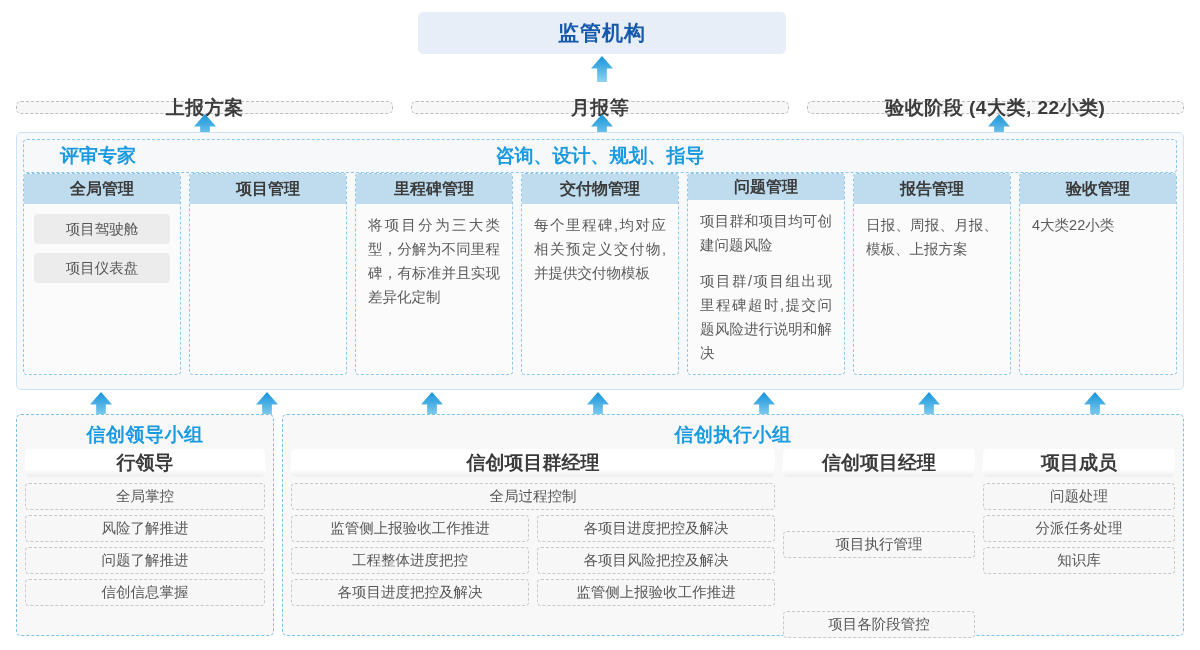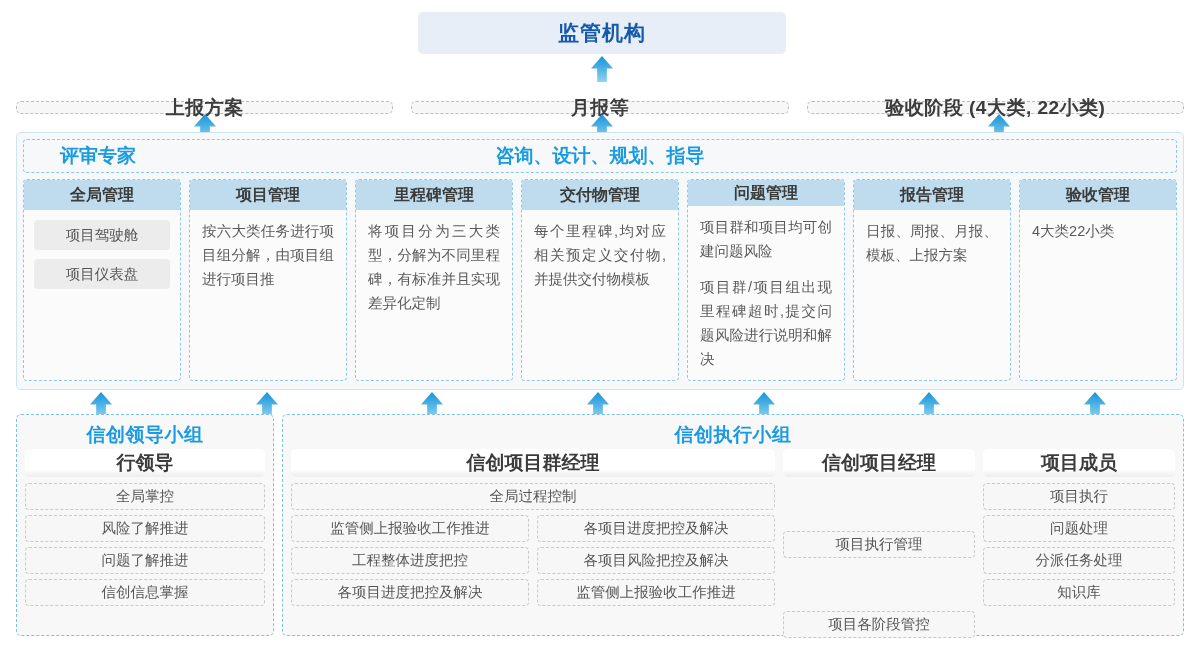--- a/index.html
+++ b/index.html
@@ -110,21 +110,20 @@
     right: 0;
     text-align: center;
     font-size: 19px;
     font-weight: bold;
     color: #1a9ae0;
   }
 
   .cards {
     display: flex;
     gap: 8px;
-    margin-top: 6px;
     height: 202px;
   }
   .card {
     flex: 1;
     border: 1px dashed #8fc7ea;
     border-radius: 4px;
     background: #fbfbfb;
     display: flex;
     flex-direction: column;
     overflow: hidden;
@@ -269,23 +268,20 @@
       <div class="card">
         <div class="card-head">全局管理</div>
         <div class="pill-list">
           <div class="pill">项目驾驶舱</div>
           <div class="pill">项目仪表盘</div>
         </div>
       </div>
 
       <div class="card">
         <div class="card-head">项目管理</div>
-        <div class="card-body justified">
-          <p>按六大类任务进行项目组分解，由项目组进行项目推</p>
-        </div>
       </div>
 
       <div class="card">
         <div class="card-head">里程碑管理</div>
         <div class="card-body justified">
           <p>将项目分为三大类型，分解为不同里程碑，有标准并且实现差异化定制</p>
         </div>
       </div>
 
       <div class="card">
@@ -360,21 +356,20 @@
         <div class="role-col exec-mgr">
           <div class="role-head">信创项目经理</div>
           <div class="role-item full">项目执行管理</div>
           <div class="role-item full">项目各阶段管控</div>
           <div class="role-item full">问题上报、升级</div>
           <div class="role-item full">报告模板协助</div>
         </div>
 
         <div class="role-col exec-member">
           <div class="role-head">项目成员</div>
-          <div class="role-item full">项目执行</div>
           <div class="role-item full">问题处理</div>
           <div class="role-item full">分派任务处理</div>
           <div class="role-item full">知识库</div>
         </div>
 
       </div>
     </div>
   </div>
 
 </div>

